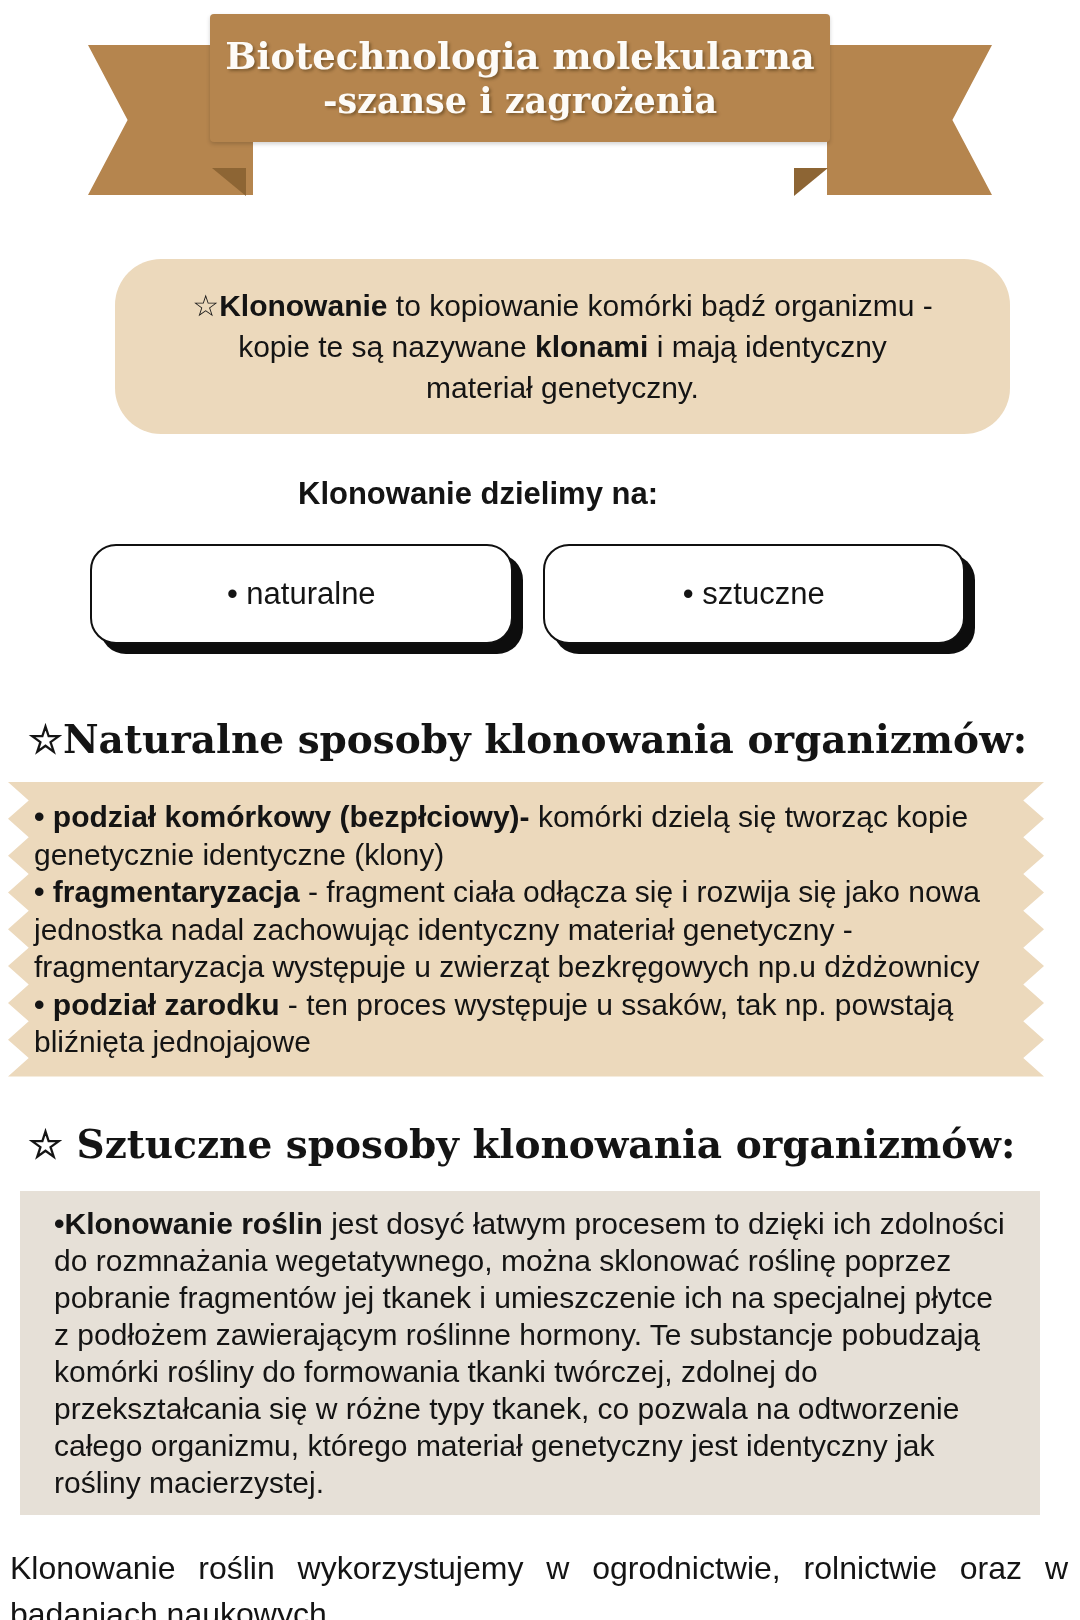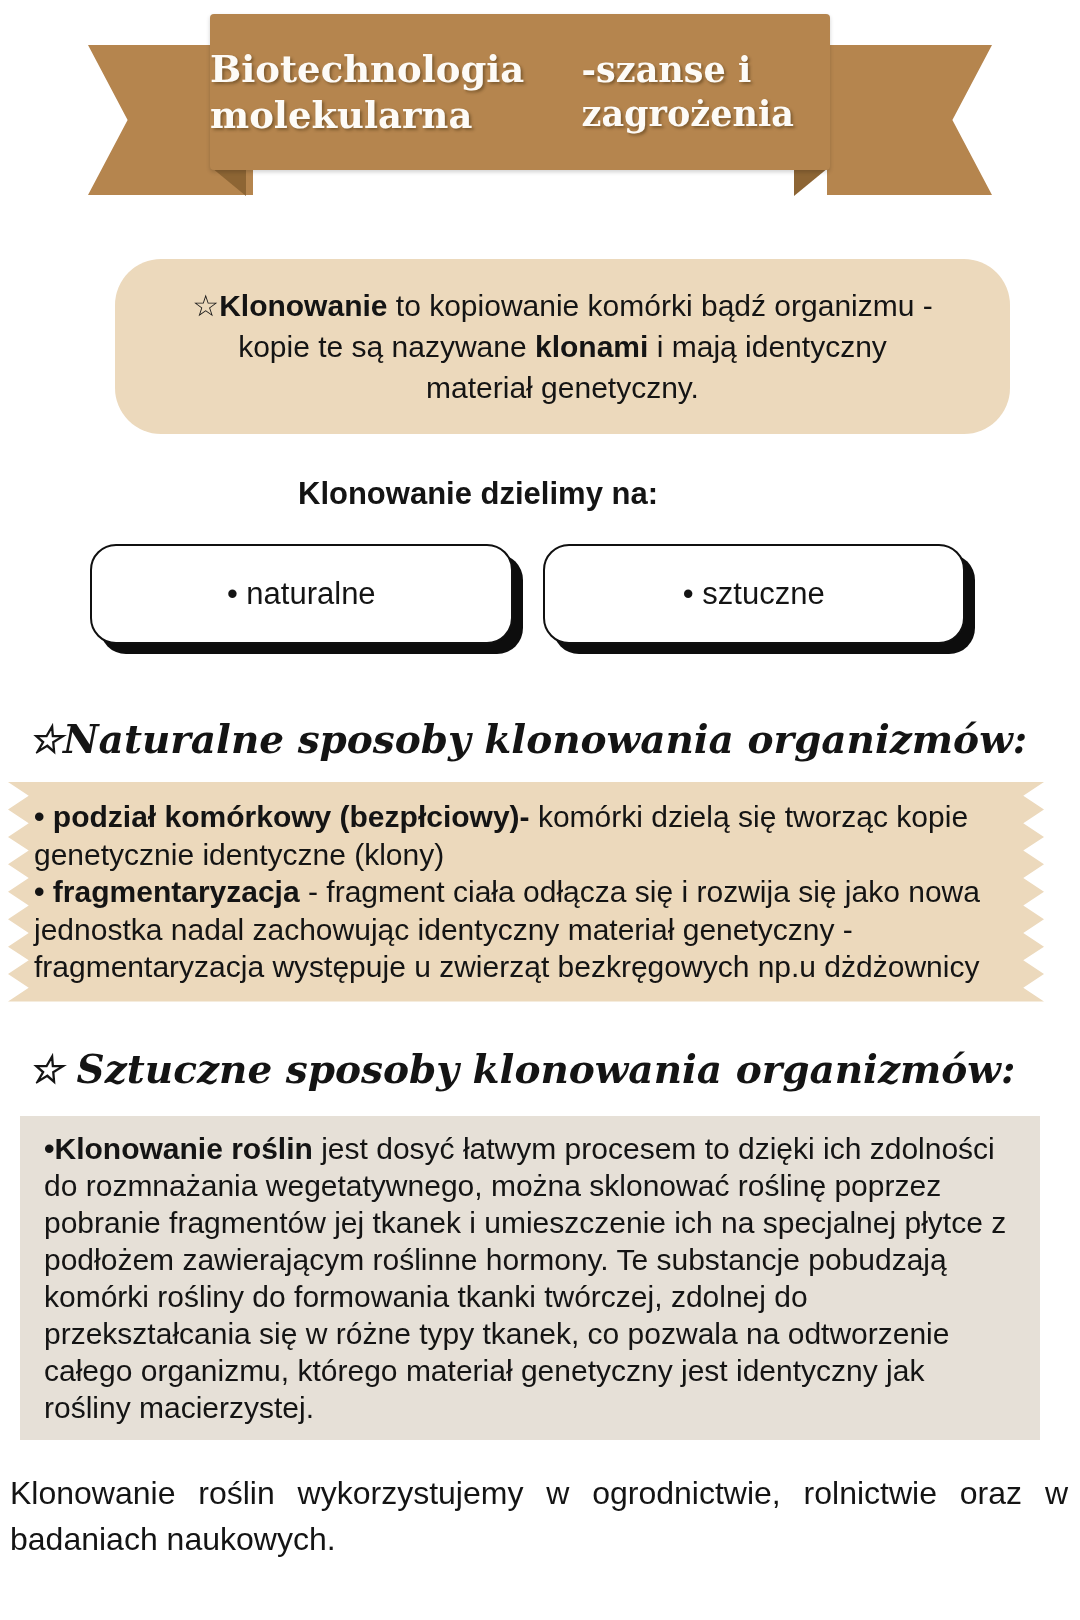--- a/index.html
+++ b/index.html
@@ -22,24 +22,24 @@
 
   
   .banner{position:relative;height:215px;}
   .flag{position:absolute;top:45px;width:165px;height:150px;background:var(--ribbon);}
   .flag-left{left:88px;clip-path:polygon(0 0,100% 0,100% 100%,0 100%,24% 50%);}
   .flag-right{left:827px;clip-path:polygon(0 0,100% 0,76% 50%,100% 100%,0 100%);}
   .fold{position:absolute;top:168px;width:34px;height:28px;background:var(--ribbon-dark);}
   .fold-left{left:212px;clip-path:polygon(0 0,100% 0,100% 100%);}
   .fold-right{left:794px;clip-path:polygon(0 0,100% 0,0 100%);}
   .band{
-    position:absolute;left:210px;top:14px;width:620px;height:156px;
+    position:absolute;left:210px;top:14px;width:620px;height:128px;
     background:var(--ribbon);
     border-radius:4px;
-    display:flex;align-items:center;justify-content:center;
+    display:flex;flex-direction:column;align-items:center;justify-content:center;
     box-shadow:0 2px 4px rgba(0,0,0,0.18);
   }
   .band .t1,.band .t2{
     font-family:"DejaVu Serif","Liberation Serif",serif;
     font-weight:700;color:#fdfbf7;
     text-shadow:2px 2px 3px rgba(60,40,10,0.45);
     line-height:1.25;
   }
   .band .t1{font-size:37px;}
   .band .t2{font-size:35px;}
@@ -74,21 +74,20 @@
     box-shadow:10px 10px 0 #0d0d0d;
     display:flex;align-items:center;justify-content:center;
     font-size:31px;
   }
 
   
   .section-heading{
     font-family:"DejaVu Serif","Liberation Serif",serif;
     font-weight:700;font-size:39px;
     margin:12px 28px;
-    font-style:italic;
   }
   .heading-natural{margin-top:72px;}
   .heading-artificial{margin-top:44px;}
   .star{font-weight:700;}
 
   
   .zigzag-block{
     margin:20px 36px 0 8px;
     background:var(--beige);
     padding:16px 44px 16px 26px;
@@ -102,21 +101,21 @@
       2% 93.75%,0 87.5%,2% 81.25%,0 75%,2% 68.75%,0 62.5%,2% 56.25%,0 50%,
       2% 43.75%,0 37.5%,2% 31.25%,0 25%,2% 18.75%,0 12.5%,2% 6.25%
     );
   }
   .zigzag-block p{margin:0;}
 
   
   .gray-block{
     margin:24px 40px 0 20px;
     background:var(--graybeige);
-    padding:14px 24px;
+    padding:14px 34px;
     font-size:30px;line-height:37px;
   }
   .gray-block p{margin:0;}
 
   
   .footer-par{
     margin:30px 12px 0 10px;
     font-size:32px;line-height:46px;
     text-align:justify;
   }
@@ -142,20 +141,21 @@
 <div class="options-row">
   <div class="option-box">• naturalne</div>
   <div class="option-box">• sztuczne</div>
 </div>
 
 <div class="section-heading heading-natural"><span class="star">☆</span><span>Naturalne sposoby klonowania organizmów:</span></div>
 
 <div class="zigzag-block">
   <p><span class="b">• </span><span class="b">podział komórkowy (bezpłciowy)-</span><span> komórki dzielą się tworząc kopie genetycznie identyczne (klony)</span></p>
   <p><span class="b">• </span><span class="b">fragmentaryzacja</span><span> - fragment ciała odłącza się i rozwija się jako nowa jednostka nadal zachowując identyczny materiał genetyczny - fragmentaryzacja występuje u zwierząt bezkręgowych np.u dżdżownicy</span></p>
+  <p><span class="b">• </span><span class="b">podział zarodku</span><span> - ten proces występuje u ssaków, tak np. powstają bliźnięta jednojajowe</span></p>
 </div>
 
 <div class="section-heading heading-artificial"><span class="star">☆ </span><span>Sztuczne sposoby klonowania organizmów:</span></div>
 
 <div class="gray-block">
   <p><span class="b">•Klonowanie roślin</span><span> jest dosyć łatwym procesem to dzięki ich zdolności  do rozmnażania wegetatywnego, można sklonować roślinę poprzez pobranie fragmentów jej tkanek i umieszczenie ich na specjalnej płytce z podłożem zawierającym roślinne hormony. Te substancje pobudzają komórki rośliny do formowania tkanki twórczej, zdolnej do przekształcania się w różne typy tkanek, co pozwala na odtworzenie całego organizmu, którego materiał genetyczny jest identyczny jak rośliny macierzystej.</span></p>
 </div>
 
 <div class="footer-par">Klonowanie roślin wykorzystujemy w ogrodnictwie, rolnictwie oraz w badaniach naukowych.</div>
 

